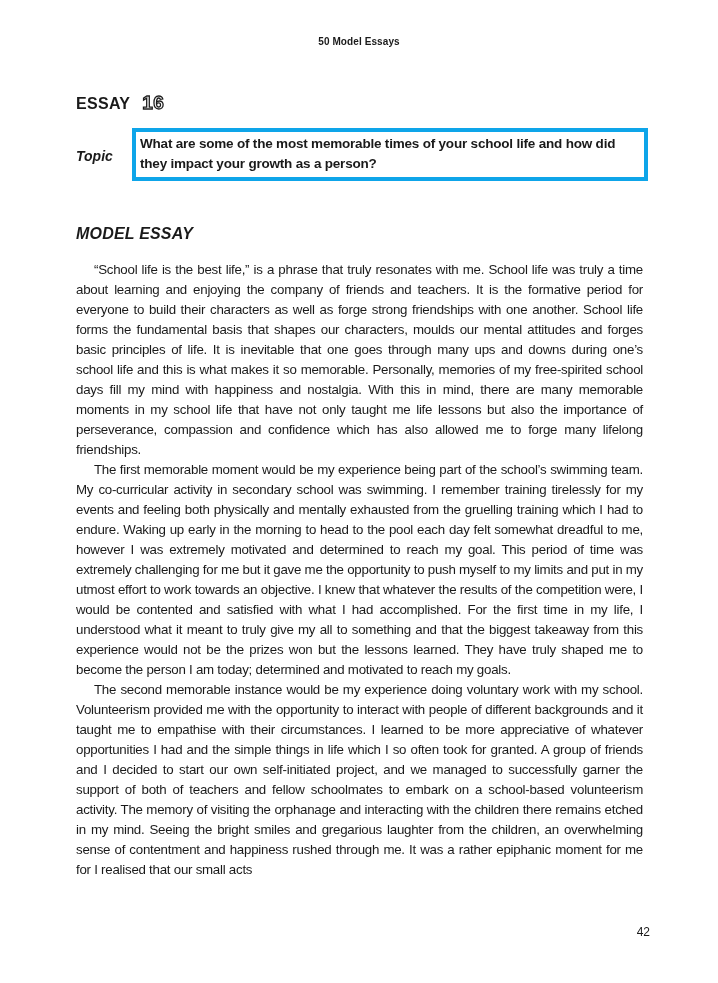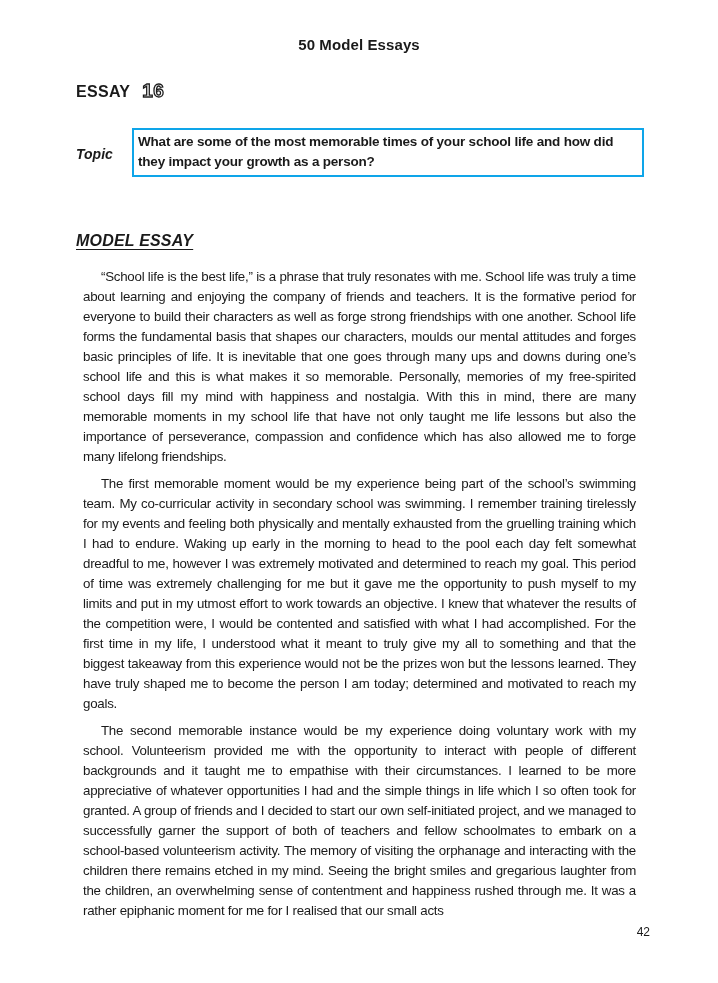--- a/index.html
+++ b/index.html
@@ -14,21 +14,21 @@
       overflow: hidden;
       font-family: "Liberation Sans", "DejaVu Sans", sans-serif;
       color: #1a1a1a;
     }
     .running-header {
       position: absolute;
       top: 36px;
       left: 0;
       width: 718px;
       text-align: center;
-      font-size: 15px;
+      font-size: 10px;
       font-weight: bold;
       letter-spacing: 0.1px;
     }
     .essay-heading {
       position: absolute;
       top: 80px;
       left: 76px;
       display: flex;
       align-items: baseline;
       gap: 12px;
@@ -38,67 +38,67 @@
       font-size: 16px;
       font-weight: bold;
       letter-spacing: 0.3px;
     }
     .essay-number {
       font-size: 19px;
       font-weight: bold;
       color: #ffffff;
       -webkit-text-stroke: 1.3px #1a1a1a;
       letter-spacing: 0.5px;
+      margin-top: 12px;
     }
     .topic-row {
       position: absolute;
       top: 128px;
       left: 76px;
       display: flex;
       align-items: center;
     }
     .topic-label {
       width: 56px;
       font-size: 14px;
       font-style: italic;
       font-weight: bold;
       padding-top: 3px;
     }
     .topic-box {
       width: 500px;
-      border: 2px solid #0ea5e9;
+      border: 4px solid #0ea5e9;
       padding: 2px 4px 3px 4px;
       font-size: 13.5px;
       font-weight: bold;
       line-height: 20px;
       letter-spacing: -0.2px;
     }
     .section-title {
       position: absolute;
-      top: 232px;
+      top: 225px;
       left: 76px;
       font-size: 16px;
       font-style: italic;
       font-weight: bold;
-      text-decoration: underline;
       text-underline-offset: 3px;
       letter-spacing: 0.2px;
     }
     .essay-body {
       position: absolute;
       top: 260px;
       left: 76px;
       width: 567px;
       font-size: 13.3px;
       line-height: 20px;
       text-align: justify;
       letter-spacing: -0.25px;
     }
     .essay-body p {
-      margin: 7px;
+      margin: 0;
       text-indent: 18px;
     }
     .page-number {
       position: absolute;
       top: 925px;
       right: 68px;
       font-size: 12px;
     }
   </style>
 </head>

